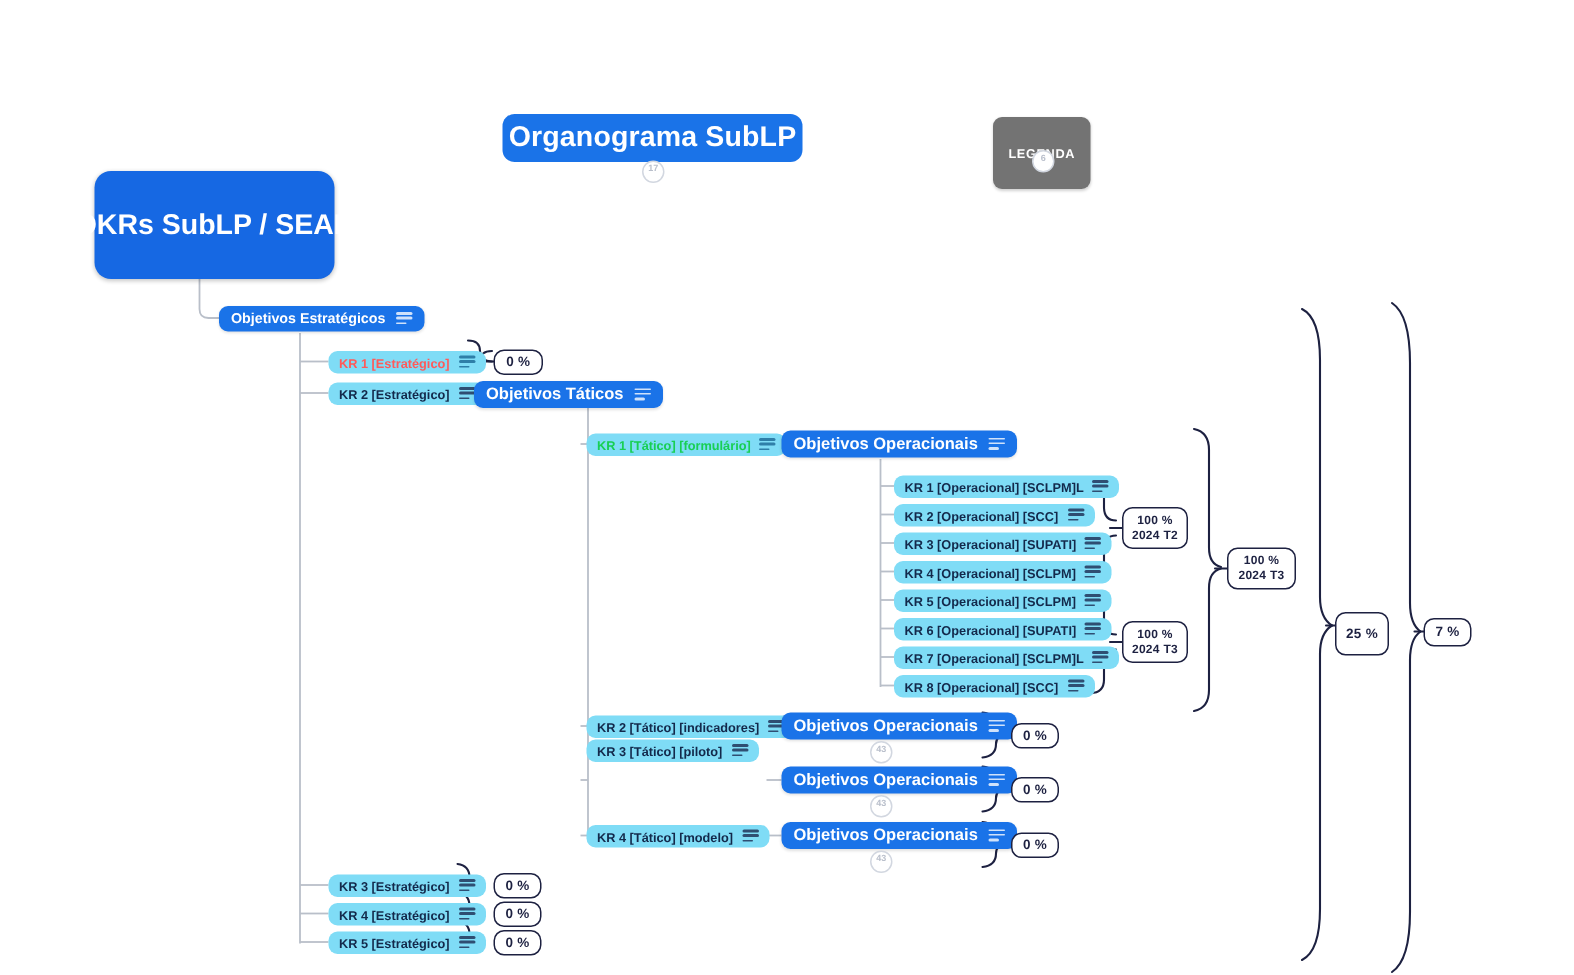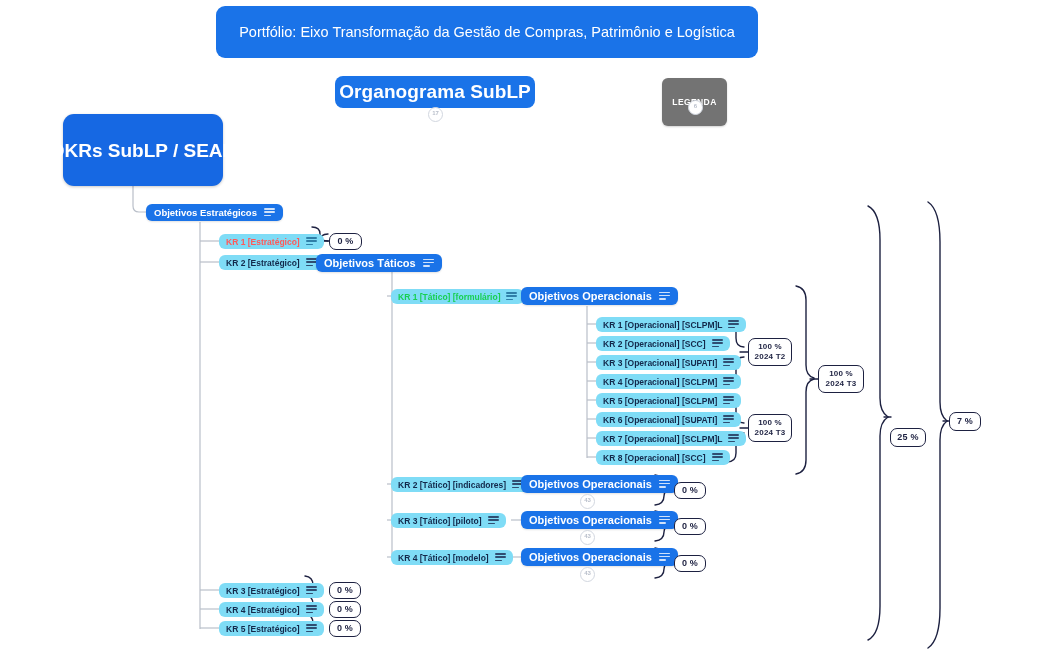--- a/index.html
+++ b/index.html
@@ -262,23 +262,20 @@
       <path d="M868 206 Q880 212 880 240 L880 398 Q880 412 888 417"></path>
       <path d="M868 640 Q880 634 880 606 L880 436 Q880 422 888 417"></path>
       <path d="M884 417 L891 417"></path>
 
       <path d="M928 202 Q940 210 940 242 L940 402 Q940 416 947 421"></path>
       <path d="M928 648 Q940 640 940 608 L940 440 Q940 426 947 421"></path>
       <path d="M943 421 L950 421"></path>
     </g>
   </svg>
 
-  <div class="node title-bar" style="left:216px; top:6px; width:542px; height:52px;">
-    <span class="lbl">Portfólio: Eixo Transformação da Gestão de Compras, Patrimônio e Logística</span>
-  </div>
 
   <div class="node hdr-pill" style="left:335px; top:76px; width:200px; height:32px;">
     <span class="lbl">Organograma SubLP</span>
   </div>
   <div class="collapse-dot" style="left:428px; top:107px;">17</div>
 
   <div class="node legend-btn" style="left:662px; top:78px; width:65px; height:20px;">
     <span class="lbl">LEGENDA</span>
   </div>
   <div class="collapse-dot" style="left:688px; top:100px;">6</div>
@@ -462,21 +459,21 @@
     <span class="lbl">Objetivos Operacionais</span>
     <span class="note-ico">
         <i></i>
         <i></i>
         <i></i>
       </span>
   </div>
   <div class="collapse-dot" style="left:580px; top:494px;">43</div>
   <div class="badge" style="left:674px; top:482px; width:32px; height:17px;">0 %</div>
 
-  <div class="node kr-node t-navy" style="left:391px; top:513px; height:15px;">
+  <div class="node kr-node t-navy" style="left:391px; top:493px; height:15px;">
     <span class="lbl">KR 3 [Tático] [piloto]</span>
     <span class="note-ico">
         <i></i>
         <i></i>
         <i></i>
       </span>
   </div>
   <div class="node blue-node b-md" style="left:521px; top:511px; height:18px;">
     <span class="lbl">Objetivos Operacionais</span>
     <span class="note-ico">
@@ -500,16 +497,16 @@
     <span class="lbl">Objetivos Operacionais</span>
     <span class="note-ico">
         <i></i>
         <i></i>
         <i></i>
       </span>
   </div>
   <div class="collapse-dot" style="left:580px; top:567px;">43</div>
   <div class="badge" style="left:674px; top:555px; width:32px; height:17px;">0 %</div>
 
-  <div class="badge b-small" style="left:890px; top:408px; width:36px; height:19px;margin-top:20px;">25 %</div>
+  <div class="badge b-small" style="left:890px; top:408px; width:36px; height:29px;">25 %</div>
   <div class="badge b-small" style="left:949px; top:412px; width:32px; height:19px;">7 %</div>
 
 </div>
 
 </body></html>

